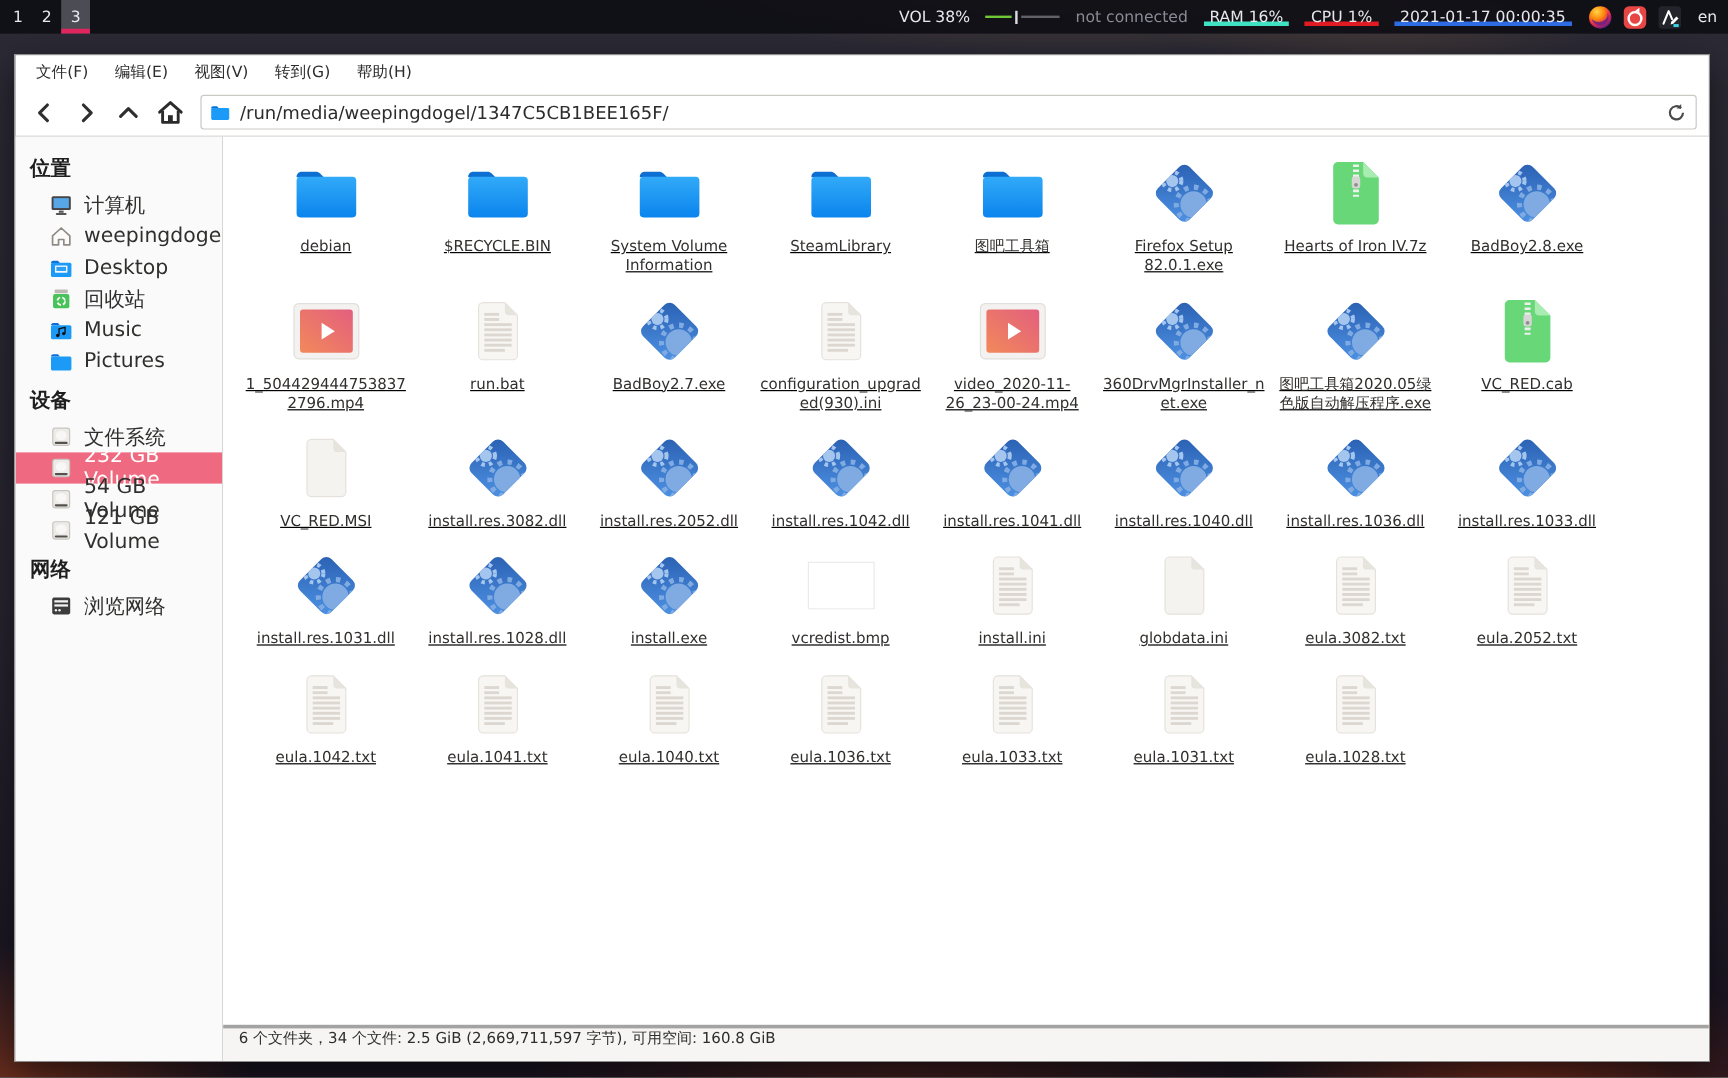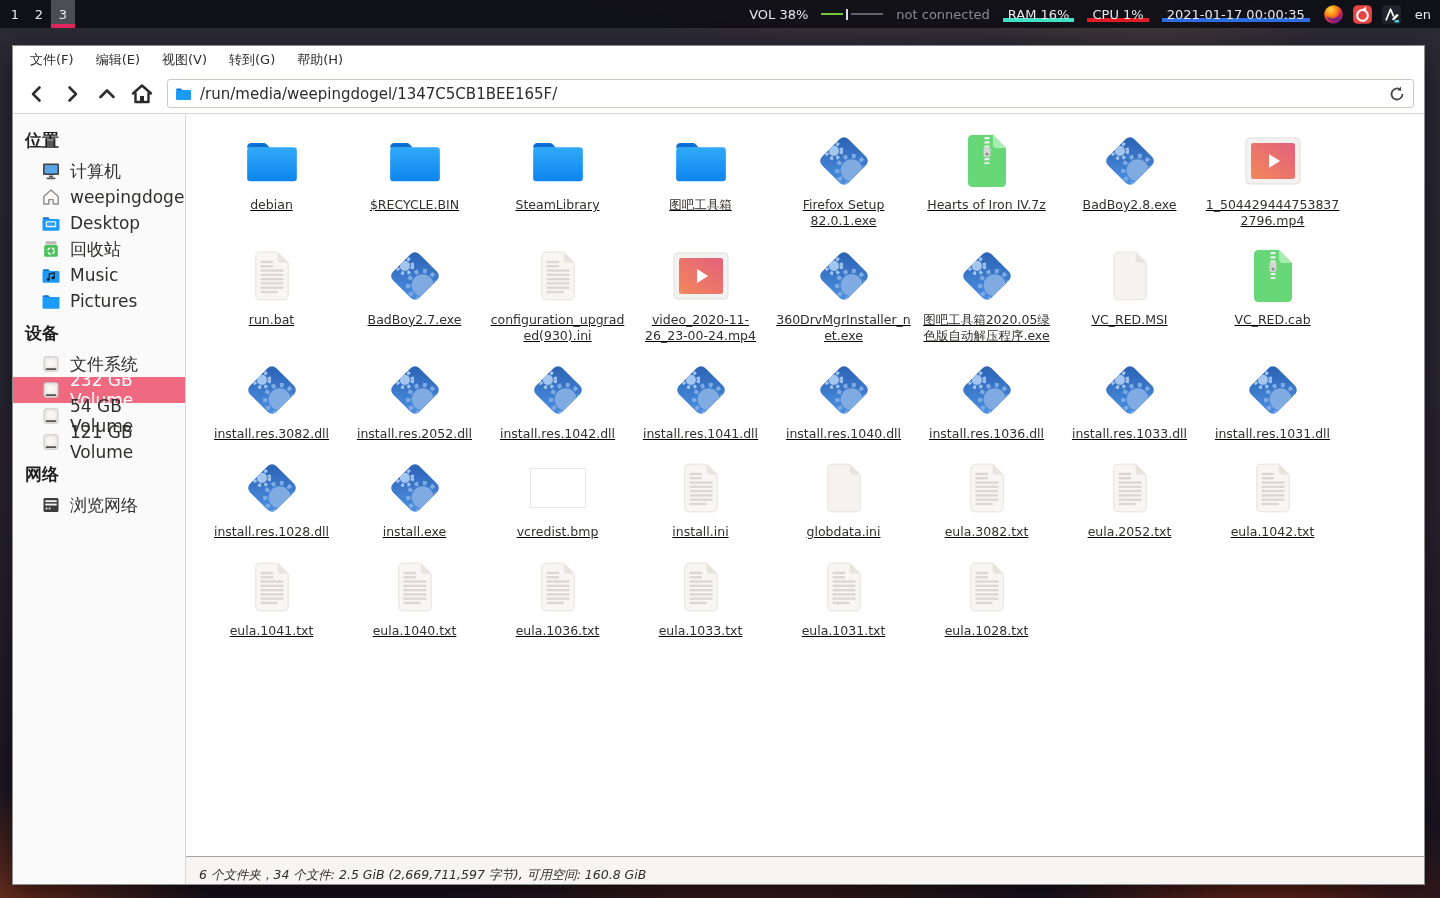--- a/index.html
+++ b/index.html
@@ -61,22 +61,22 @@
   .side-item.selected{background:var(--accent);color:#fff;}
   .side-item .icon{width:20px;height:20px;flex:none;}
   
   .main{flex:1;display:flex;flex-direction:column;background:#fff;min-width:0;}
   .files{flex:1;display:grid;grid-template-columns:repeat(8,143px);align-content:start;
     row-gap:13px;padding:14px 0 0 14px;overflow:hidden;text-decoration:underline;}
   .file-cell{display:flex;flex-direction:column;align-items:center;}
   .file-icon{height:66px;width:100%;display:flex;align-items:center;justify-content:center;}
   .file-label{margin-top:3px;font-size:12.5px;line-height:1.3;color:#32302e;
     text-align:center;max-width:137px;overflow-wrap:anywhere;}
-  .statusbar{height:27px;flex:none;border-top:1px solid #a3a3a3;background:#f6f5f3;
-    display:flex;align-items:flex-end;padding-left:13px;font-size:12.5px;color:#2e2e2e;font-style:italic;}
+  .statusbar{height:27px;flex:none;border-top:3px solid #a3a3a3;background:#f6f5f3;
+    display:flex;align-items:flex-start;padding-left:13px;font-size:12.5px;color:#2e2e2e;}
 </style>
 </head>
 <body>
 
 <div class="wallpaper"></div>
 
 <div class="panel">
   <div class="panel-left">
       <div class="ws">1</div>
       <div class="ws">2</div>
@@ -346,20 +346,37 @@
                     <linearGradient id="gfold" x1="0" y1="0" x2="0" y2="1">
                       <stop offset="0" stop-color="#31aaf8"></stop>
                       <stop offset="1" stop-color="#0b84ee"></stop>
                     </linearGradient>
                   </defs>
                   <path d="M3 10c0-2.5 2-4.5 4.5-4.5h13.2c1.3 0 2.5.5 3.4 1.4l3.6 3.6H3z" fill="#0e6fd2"></path>
                   <rect x="3" y="10" width="54" height="37" rx="3.5" fill="url(#gfold)"></rect>
                 </svg>
               </span>
             </div>
+            <div class="file-label">System Volume Information</div>
+          </div>
+          <div class="file-cell">
+            <div class="file-icon">
+              <span class="icon">
+                <svg width="56" height="46" viewBox="0 0 60 50">
+                  <defs>
+                    <linearGradient id="gfold" x1="0" y1="0" x2="0" y2="1">
+                      <stop offset="0" stop-color="#31aaf8"></stop>
+                      <stop offset="1" stop-color="#0b84ee"></stop>
+                    </linearGradient>
+                  </defs>
+                  <path d="M3 10c0-2.5 2-4.5 4.5-4.5h13.2c1.3 0 2.5.5 3.4 1.4l3.6 3.6H3z" fill="#0e6fd2"></path>
+                  <rect x="3" y="10" width="54" height="37" rx="3.5" fill="url(#gfold)"></rect>
+                </svg>
+              </span>
+            </div>
             <div class="file-label">SteamLibrary</div>
           </div>
           <div class="file-cell">
             <div class="file-icon">
               <span class="icon">
                 <svg width="56" height="46" viewBox="0 0 60 50">
                   <defs>
                     <linearGradient id="gfold" x1="0" y1="0" x2="0" y2="1">
                       <stop offset="0" stop-color="#31aaf8"></stop>
                       <stop offset="1" stop-color="#0b84ee"></stop>
@@ -585,41 +602,41 @@
                     <circle cx="20" cy="20" r="9" fill="none" stroke="#a3c5ee" stroke-width="4" stroke-dasharray="3.5 4"></circle>
                   </g>
                 </svg>
               </span>
             </div>
             <div class="file-label">图吧工具箱2020.05绿色版自动解压程序.exe</div>
           </div>
           <div class="file-cell">
             <div class="file-icon">
               <span class="icon">
-                <svg width="40" height="52" viewBox="0 0 42 54">
-                  <path d="M4 6c0-2.2 1.8-4 4-4h19l11 11v35c0 2.2-1.8 4-4 4H8c-2.2 0-4-1.8-4-4z" fill="#f5f3f0" stroke="#e5e1dc" stroke-width="1"></path>
-                  <path d="M27 2l11 11h-8c-1.7 0-3-1.3-3-3z" fill="#e7e3dd"></path>
-                </svg>
-              </span>
-            </div>
-            <div class="file-label">VC_RED.MSI</div>
-          </div>
-          <div class="file-cell">
-            <div class="file-icon">
-              <span class="icon">
                 <svg width="46" height="56" viewBox="0 0 46 56">
                   <path d="M4 6c0-2.2 1.8-4 4-4h21l13 13v35c0 2.2-1.8 4-4 4H8c-2.2 0-4-1.8-4-4z" fill="#68d778"></path>
                   <path d="M29 2l13 13h-9.5c-1.9 0-3.5-1.6-3.5-3.5z" fill="#a9ecb2"></path>
                   <line x1="23" y1="4" x2="23" y2="31" stroke="#eef0ee" stroke-width="5" stroke-dasharray="2.2 2"></line>
                   <rect x="19.5" y="14" width="7" height="10" rx="2" fill="#d6d6d4"></rect>
                   <circle cx="23" cy="21" r="1.6" fill="#8e8e8c"></circle>
                 </svg>
               </span>
             </div>
             <div class="file-label">VC_RED.cab</div>
+          </div>
+          <div class="file-cell">
+            <div class="file-icon">
+              <span class="icon">
+                <svg width="40" height="52" viewBox="0 0 42 54">
+                  <path d="M4 6c0-2.2 1.8-4 4-4h19l11 11v35c0 2.2-1.8 4-4 4H8c-2.2 0-4-1.8-4-4z" fill="#f5f3f0" stroke="#e5e1dc" stroke-width="1"></path>
+                  <path d="M27 2l11 11h-8c-1.7 0-3-1.3-3-3z" fill="#e7e3dd"></path>
+                </svg>
+              </span>
+            </div>
+            <div class="file-label">VC_RED.MSI</div>
           </div>
           <div class="file-cell">
             <div class="file-icon">
               <span class="icon">
                 <svg width="54" height="54" viewBox="0 0 64 64">
                   <defs>
                     <linearGradient id="gexe" x1="0" y1="0" x2="1" y2="1">
                       <stop offset="0" stop-color="#2a60b2"></stop>
                       <stop offset="1" stop-color="#4e92e4"></stop>
                     </linearGradient>

